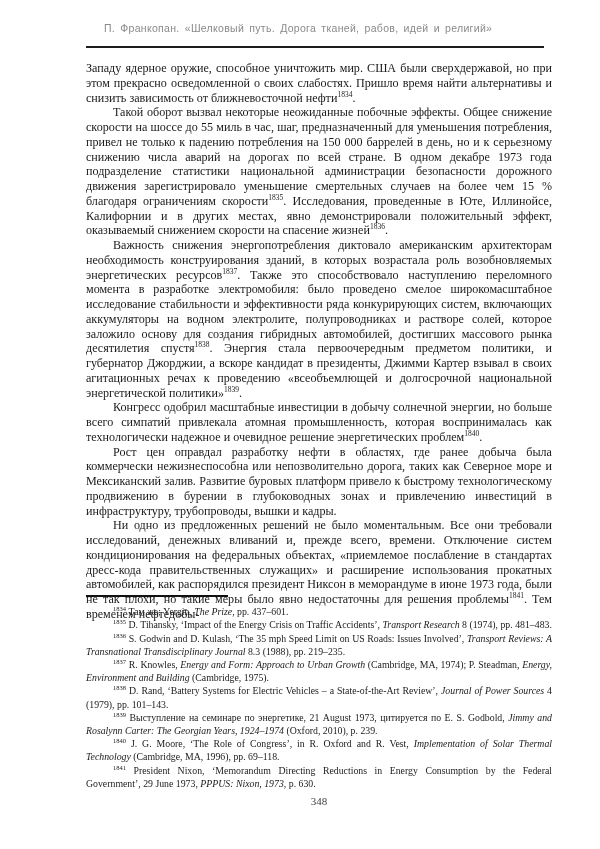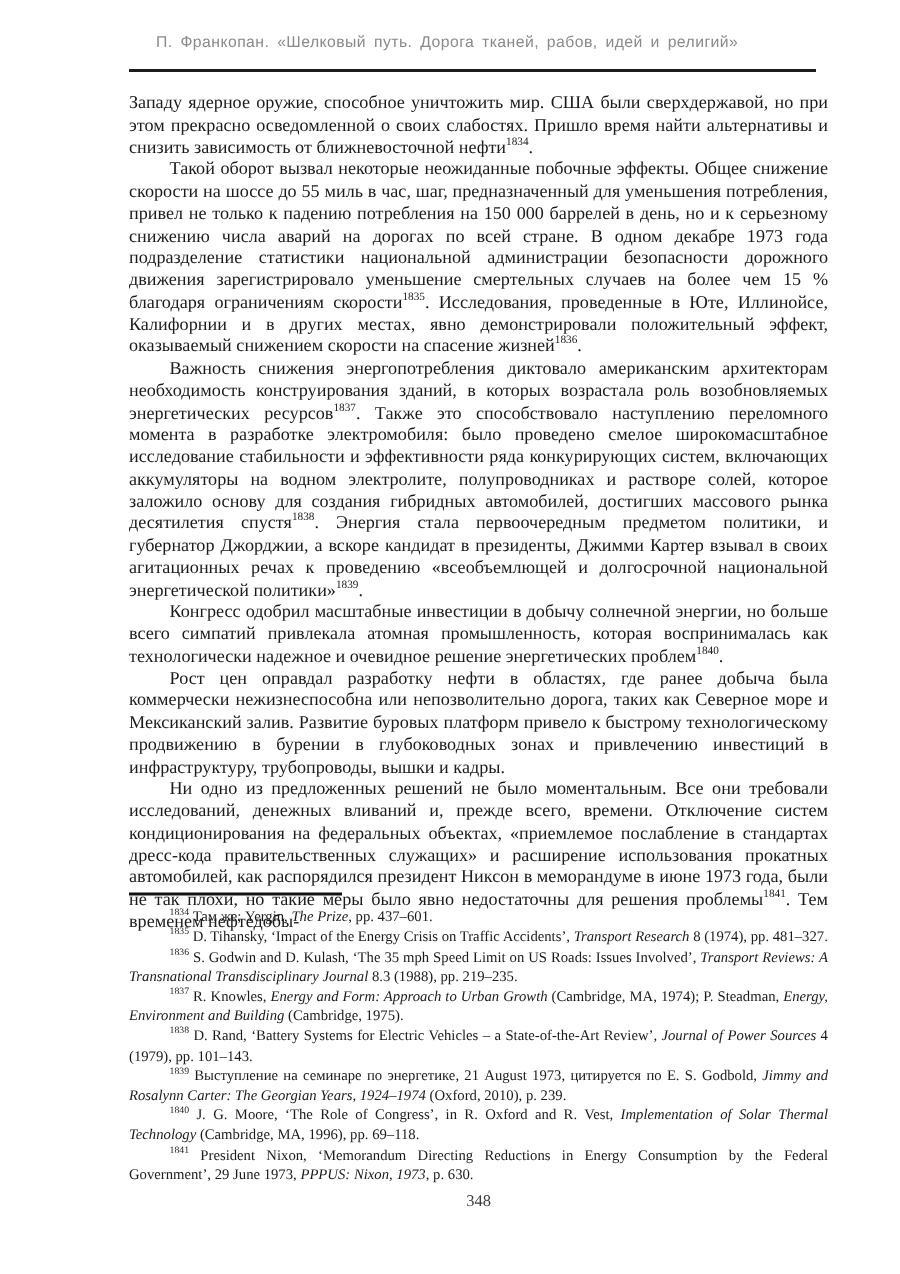--- a/index.html
+++ b/index.html
@@ -94,21 +94,21 @@
       <p><span>Важность снижения энергопотребления диктовало американским архитекторам необходимость конструирования зданий, в которых возрастала роль возобновляемых энергетических ресурсов</span><sup class="fn-mark">1837</sup><span>. Также это способствовало наступлению переломного момента в разработке электромобиля: было проведено смелое широкомасштабное исследование стабильности и эффективности ряда конкурирующих систем, включающих аккумуляторы на водном электролите, полупроводниках и растворе солей, которое заложило основу для создания гибридных автомобилей, достигших массового рынка десятилетия спустя</span><sup class="fn-mark">1838</sup><span>. Энергия стала первоочередным предметом политики, и губернатор Джорджии, а вскоре кандидат в президенты, Джимми Картер взывал в своих агитационных речах к проведению «всеобъемлющей и долгосрочной национальной энергетической политики»</span><sup class="fn-mark">1839</sup><span>.</span></p>
       <p><span>Конгресс одобрил масштабные инвестиции в добычу солнечной энергии, но больше всего симпатий привлекала атомная промышленность, которая воспринималась как технологически надежное и очевидное решение энергетических проблем</span><sup class="fn-mark">1840</sup><span>.</span></p>
       <p><span>Рост цен оправдал разработку нефти в областях, где ранее добыча была коммерчески нежизнеспособна или непозволительно дорога, таких как Северное море и Мексиканский залив. Развитие буровых платформ привело к быстрому технологическому продвижению в бурении в глубоководных зонах и привлечению инвестиций в инфраструктуру, трубопроводы, вышки и кадры.</span></p>
       <p><span>Ни одно из предложенных решений не было моментальным. Все они требовали исследований, денежных вливаний и, прежде всего, времени. Отключение систем кондиционирования на федеральных объектах, «приемлемое послабление в стандартах дресс-кода правительственных служащих» и расширение использования прокатных автомобилей, как распорядился президент Никсон в меморандуме в июне 1973 года, были не так плохи, но такие меры было явно недостаточны для решения проблемы</span><sup class="fn-mark">1841</sup><span>. Тем временем нефтедобы-</span></p>
     </div>
 
   <div class="footer-area">
     <div class="footnote-rule"></div>
     <div class="footnotes">
         <p><sup class="fn-mark">1834</sup> <span>Там же; Yergin, </span><i>The Prize</i><span>, pp. 437–601.</span></p>
-        <p><sup class="fn-mark">1835</sup> <span>D. Tihansky, ‘Impact of the Energy Crisis on Traffic Accidents’, </span><i>Transport Research</i><span> 8 (1974), pp. 481–327.</span></p>
+        <p><sup class="fn-mark">1835</sup> <span>D. Tihansky, ‘Impact of the Energy Crisis on Traffic Accidents’, </span><i>Transport Research</i><span> 8 (1974), pp. 481–483.</span></p>
         <p><sup class="fn-mark">1836</sup> <span>S. Godwin and D. Kulash, ‘The 35 mph Speed Limit on US Roads: Issues Involved’, </span><i>Transport Reviews: A Transnational Transdisciplinary Journal</i><span> 8.3 (1988), pp. 219–235.</span></p>
         <p><sup class="fn-mark">1837</sup> <span>R. Knowles, </span><i>Energy and Form: Approach to Urban Growth</i><span> (Cambridge, MA, 1974); P. Steadman, </span><i>Energy, Environment and Building</i><span> (Cambridge, 1975).</span></p>
         <p><sup class="fn-mark">1838</sup> <span>D. Rand, ‘Battery Systems for Electric Vehicles – a State-of-the-Art Review’, </span><i>Journal of Power Sources</i><span> 4 (1979), pp. 101–143.</span></p>
         <p><sup class="fn-mark">1839</sup> <span>Выступление на семинаре по энергетике, 21 August 1973, цитируется по E. S. Godbold, </span><i>Jimmy and Rosalynn Carter: The Georgian Years, 1924–1974</i><span> (Oxford, 2010), p. 239.</span></p>
         <p><sup class="fn-mark">1840</sup> <span>J. G. Moore, ‘The Role of Congress’, in R. Oxford and R. Vest, </span><i>Implementation of Solar Thermal Technology</i><span> (Cambridge, MA, 1996), pp. 69–118.</span></p>
         <p><sup class="fn-mark">1841</sup> <span>President Nixon, ‘Memorandum Directing Reductions in Energy Consumption by the Federal Government’, 29 June 1973, </span><i>PPPUS: Nixon, 1973</i><span>, p. 630.</span></p>
       </div>
     <div class="page-number">348</div>
   </div>
 

